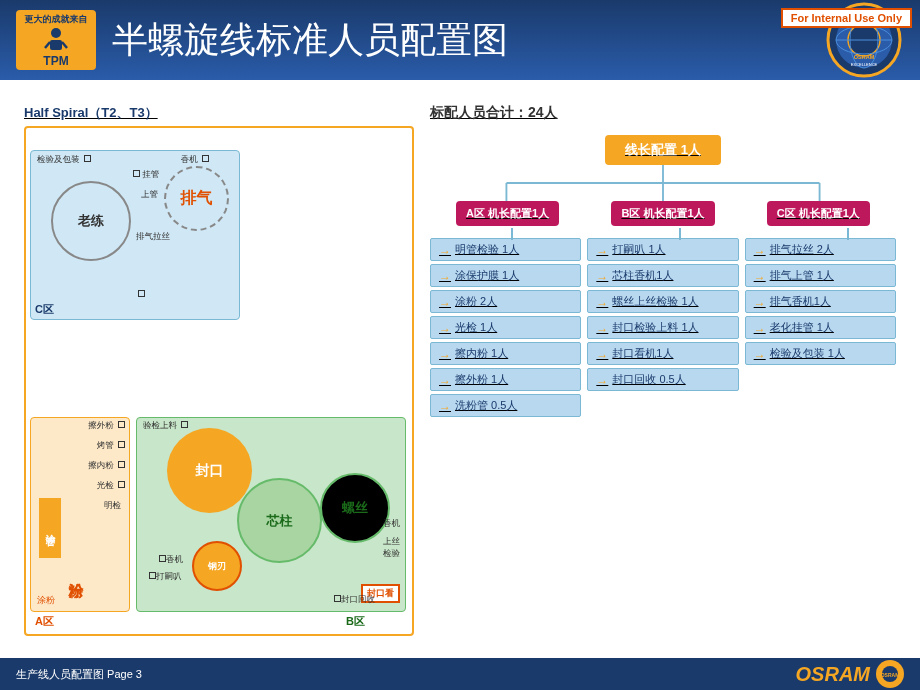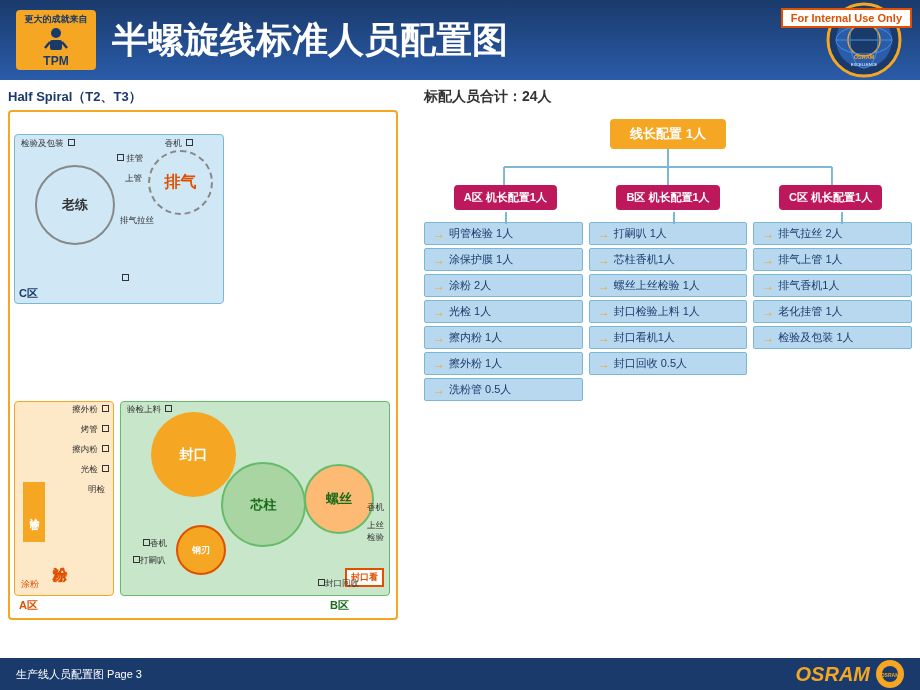--- a/index.html
+++ b/index.html
@@ -39,21 +39,21 @@
       font-weight: bold;
       text-align: center;
     }
     .header-tpm {
       font-size: 12px;
       color: #1a3a6b;
       font-weight: bold;
     }
     .header-title {
       font-size: 36px;
-      font-weight: bold;
+      font-weight: normal;
       color: #fff;
       flex: 1;
     }
 
     
     .internal-badge {
       position: absolute;
       top: 8px;
       right: 8px;
       border: 2px solid #e05000;
@@ -61,22 +61,23 @@
       font-size: 11px;
       font-weight: bold;
       padding: 2px 8px;
       background: #fff;
     }
 
     
     .main-content {
       display: flex;
       height: 570px;
-      padding: 8px;
-      gap: 18px;
+      padding: 24px;
+      gap: 8px;
+      text-decoration: underline;
     }
 
     
     .left-panel {
       width: 390px;
       flex-shrink: 0;
       position: relative;
     }
     .left-title {
       font-size: 13px;
@@ -234,26 +235,26 @@
       border: 2px solid #66bb6a;
       display: flex;
       align-items: center;
       justify-content: center;
       font-size: 13px;
       font-weight: bold;
       color: #1a6a1a;
     }
     .circle-lus {
       position: absolute;
-      top: 62px;
+      top: 55px;
       right: 15px;
       width: 70px;
       height: 70px;
       border-radius: 50%;
-      background: #fdba74;
+      background: #000000;
       border: 2px solid #66bb6a;
       display: flex;
       align-items: center;
       justify-content: center;
       font-size: 13px;
       font-weight: bold;
       color: #1a6a1a;
     }
     .circle-gunk {
       position: absolute;

